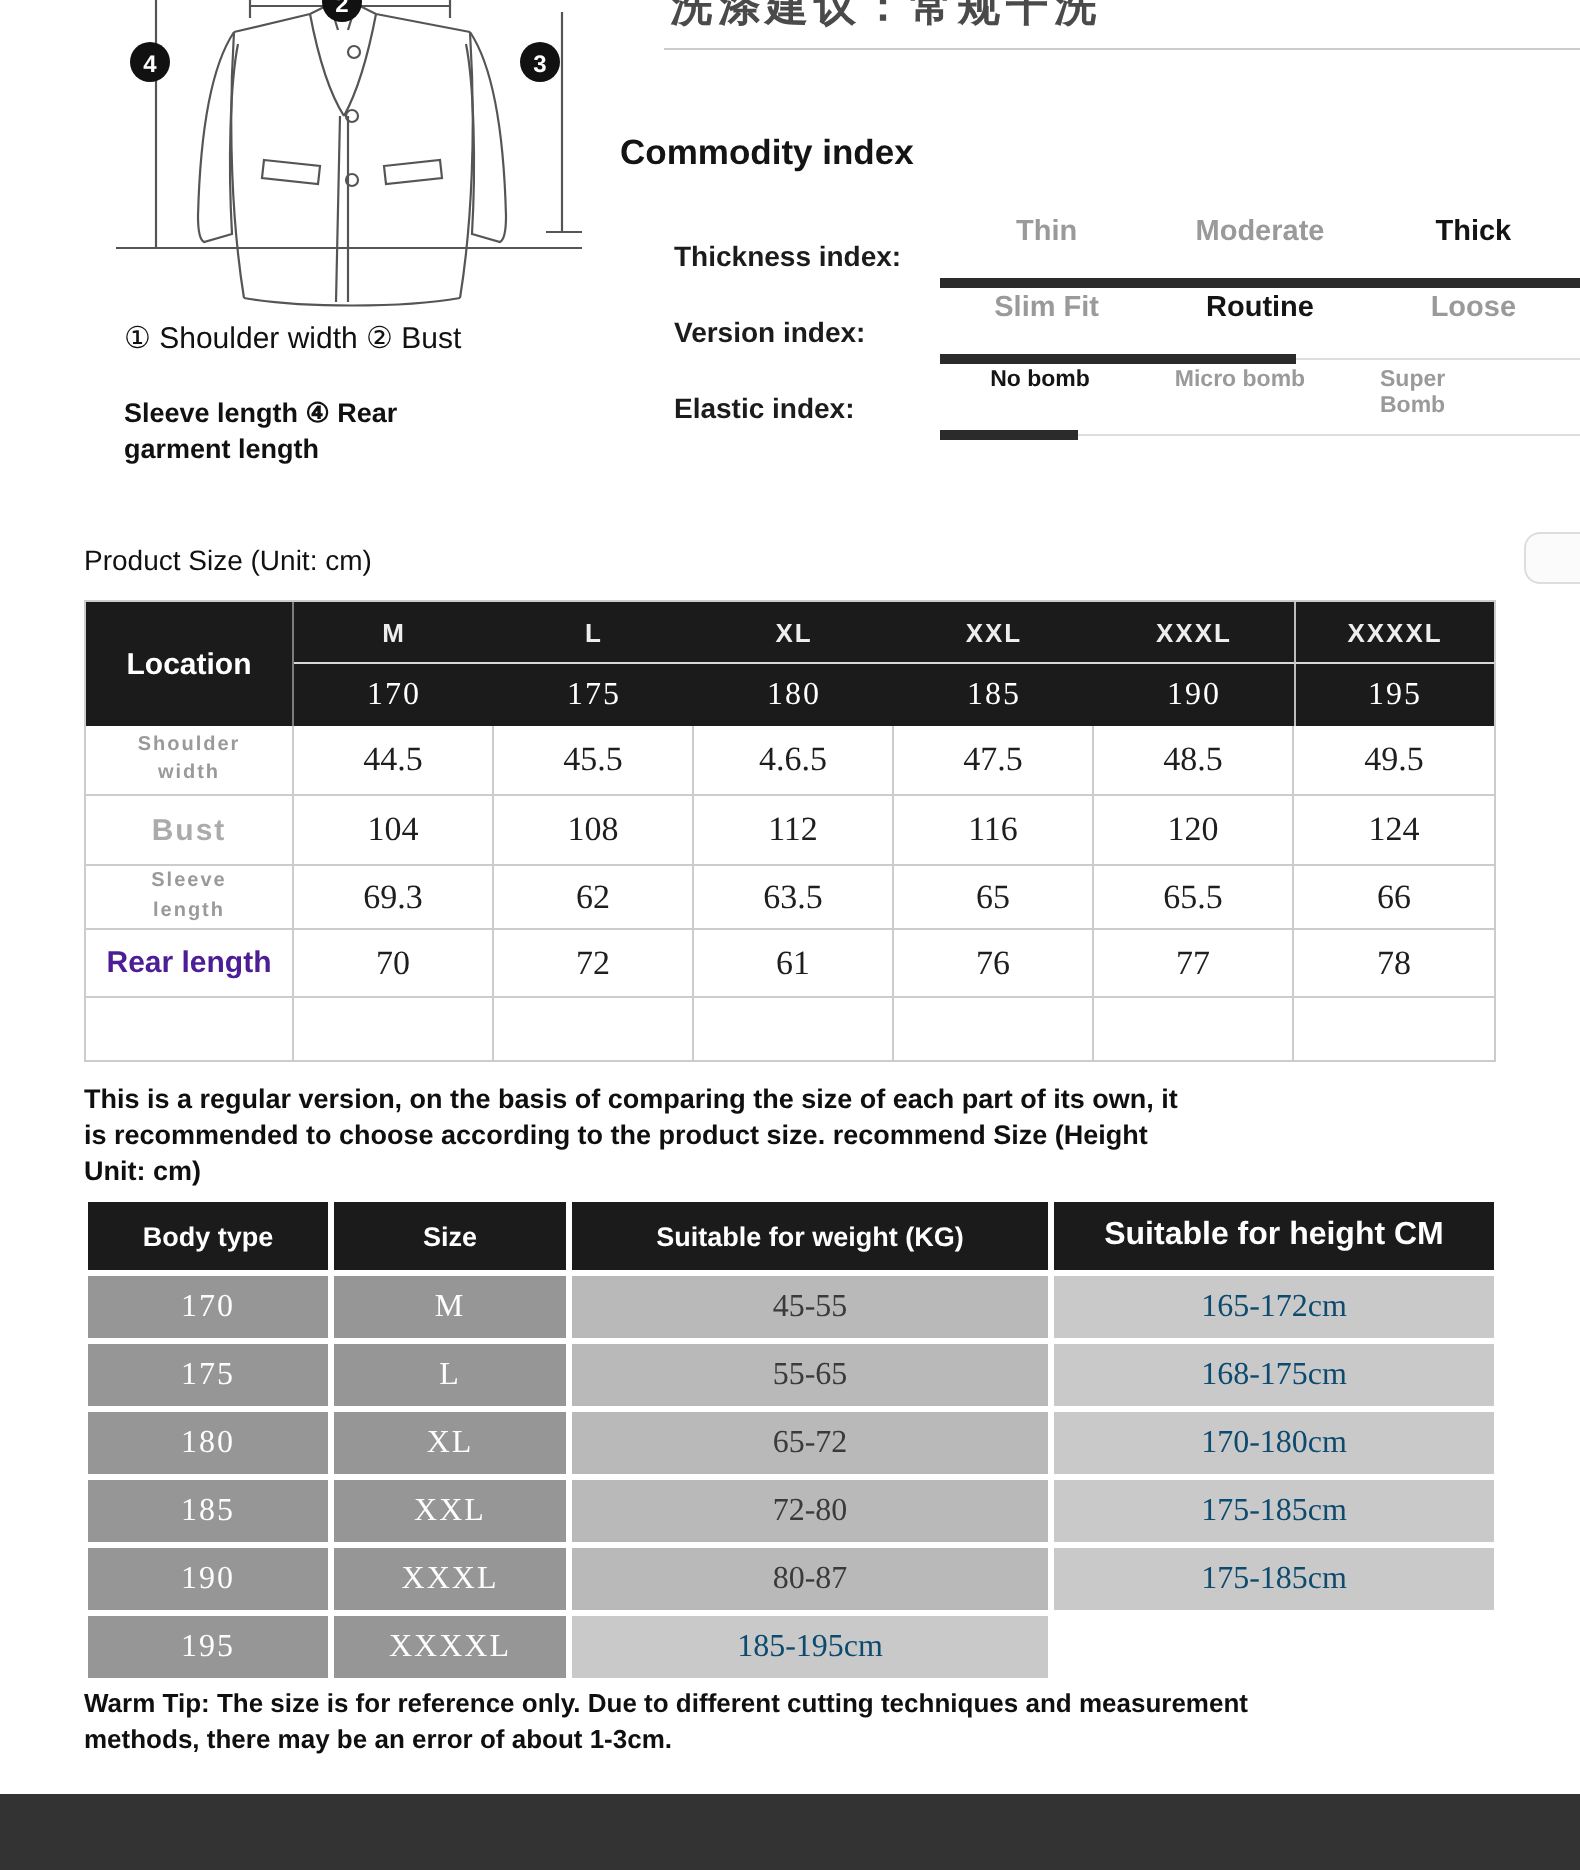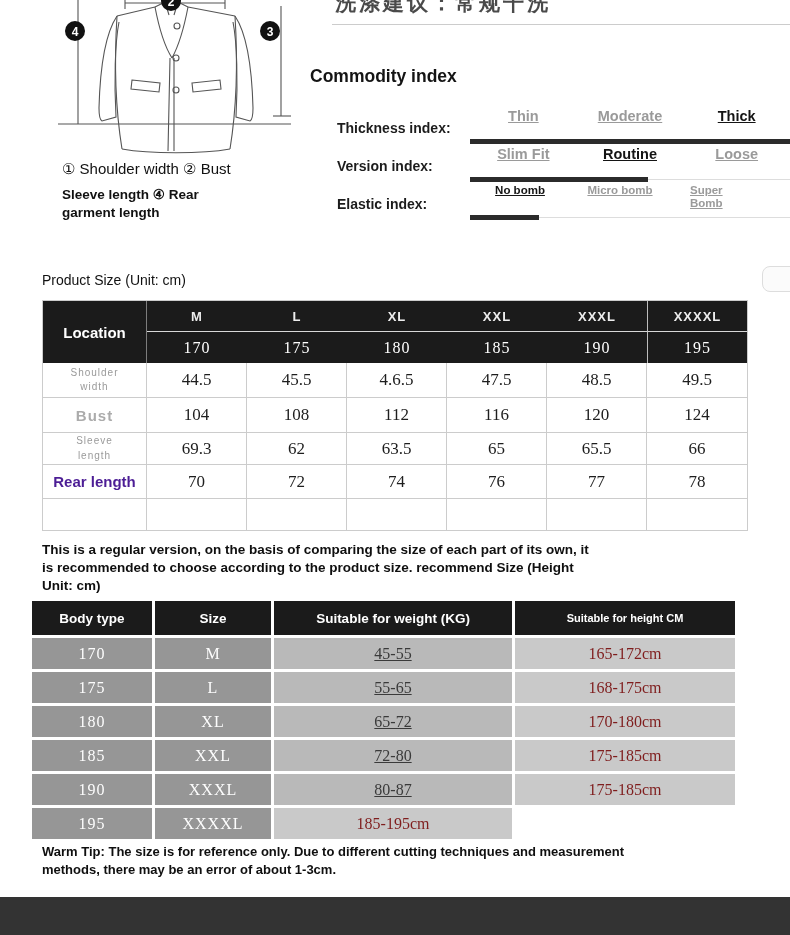--- a/index.html
+++ b/index.html
@@ -4,35 +4,35 @@
 <style>
   * { margin:0; padding:0; box-sizing:border-box; }
   html,body { width:790px; height:935px; }
   body { position:relative; background:#fff; overflow:hidden;
          font-family:"Liberation Sans", sans-serif; color:#111; }
 
   
   .jacket-wrap { position:absolute; left:55px; top:0; width:245px; height:158px; }
   .diagram-caption { position:absolute; left:62px; top:160px; width:185px; }
   .cap1 { font-size:15px; font-weight:normal; color:#111; }
-  .cap2 { font-size:13.5px; font-weight:bold; color:#111; width:160px; margin-top:8px; line-height:1.3; }
+  .cap2 { font-size:13.5px; font-weight:bold; color:#111; width:160px; margin-top:20px; line-height:1.3; }
 
   
   .wash-note { position:absolute; left:335px; top:-11px; font-size:21px; letter-spacing:3px;
                color:#4a4a4a; font-weight:600; white-space:nowrap; }
   .divider { position:absolute; left:332px; top:24px; width:458px; height:1px; background:#ccc; }
 
   
   .ci-title { position:absolute; left:310px; top:66px; font-size:17.5px; font-weight:bold; color:#141414; }
   .ci-rows { position:absolute; left:310px; top:100px; width:480px; height:130px; }
   .ci-row { position:absolute; left:0; width:480px; height:38px; }
   .ci-label { position:absolute; left:27px; top:14px; font-size:14px; font-weight:bold; color:#1c1c1c; }
   .ci-options { position:absolute; left:160px; top:2px; width:320px; display:flex; }
   .ci-opt { flex:1; text-align:center; font-size:14.5px; font-weight:bold; color:#9a9a9a;
-            white-space:pre-line; line-height:1.15;text-decoration:underline; }
+            white-space:pre-line; line-height:1.15; }
   .ci-opt.sel { color:#141414; }
   .ci-options.small .ci-opt { font-size:11.5px; }
   .ci-options.small .ci-opt:last-child { text-align:left; padding-left:20px; }
   .ci-bar { position:absolute; left:160px; bottom:0; width:320px; height:5px; }
   .ci-bar .track { position:absolute; left:0; right:0; top:2px; height:1px; background:#ddd; }
   .ci-bar .fill { position:absolute; left:0; top:0; height:5px; background:#2b2b2b; }
 
   
   .edge-widget { position:absolute; right:-28px; top:266px; width:56px; height:26px;
                  border:1px solid #ddd; border-radius:8px; background:#fbfbfb; }
@@ -46,37 +46,37 @@
   .t1-loc { grid-row:1 / 3; color:#fff; font-size:15px; font-weight:bold; border-right:1px solid #7d7d7d; }
   .t1-size { color:#ededed; font-size:13px; font-weight:600; letter-spacing:1px; border-bottom:1px solid #d8d8d8; }
   .t1-height { color:#fff; font-family:"Liberation Serif", serif; font-size:16px; letter-spacing:1px; }
   .t1h.sep { border-left:1px solid #bdbdbd; }
   .t1c { display:flex; align-items:center; justify-content:center;
          border-right:1px solid #ccc; border-bottom:1px solid #ccc; }
   .t1c.lastcol { border-right:none; }
   .t1c.lastrow { border-bottom:none; }
   .t1-val { font-family:"Liberation Serif", serif; font-size:17px; color:#1e1e1e; }
   .t1-label span { text-align:center; }
-  .s-small span { font-size:10px; color:#9a9a9a; font-weight:400; line-height:1.45;
+  .s-small span { font-size:10px; color:#9a9a9a; font-weight:700; line-height:1.45;
                   display:inline-block; max-width:58px; letter-spacing:1px; }
   .s-gray span { font-size:15px; color:#ababab; font-weight:bold; letter-spacing:1px; }
   .s-dark span { font-size:15px; color:#4c1d95; font-weight:bold; }
 
   
   .rec-note { position:absolute; left:42px; top:541px; width:552px;
               font-size:13.5px; font-weight:bold; line-height:1.32; color:#0f0f0f; }
-  .t2 { position:absolute; left:32px; top:601px; width:703px; display:flex; flex-direction:column; gap:3px; }
+  .t2 { position:absolute; left:44px; top:601px; width:703px; display:flex; flex-direction:column; gap:3px; }
   .t2-row { display:grid; grid-template-columns:120px 116px 238px 220px; gap:3px; }
   .t2c { display:flex; align-items:center; justify-content:center; }
   .t2h { background:#1b1b1b; color:#fff; font-weight:bold; font-size:13.5px; height:34px; }
-  .t2h.c3 { font-size:11px; }
+  .t2h.c3 { font-size:16px; }
   .t2d { height:31px; font-family:"Liberation Serif", serif; font-size:16px; }
   .t2d.c0, .t2d.c1 { background:#969696; color:#fdfdfd; letter-spacing:1px; }
-  .t2d.c2 { background:#b9b9b9; color:#3a3a3a;text-decoration:underline; }
-  .t2d.c3 { background:#c9c9c9; color:#7f1d1d; }
+  .t2d.c2 { background:#b9b9b9; color:#3a3a3a; }
+  .t2d.c3 { background:#c9c9c9; color:#0c4a6e; }
 
   
   .warm-tip { position:absolute; left:42px; top:843px; width:600px;
               font-size:13px; font-weight:bold; line-height:1.35; color:#0f0f0f; }
   .footer-bar { position:absolute; left:0; top:897px; width:790px; height:38px; background:#333; }
 </style>
 </head>
 <body>
 
 <div class="jacket-wrap">
@@ -214,21 +214,21 @@
     <div class="t1c t1-val">62</div>
     <div class="t1c t1-val">63.5</div>
     <div class="t1c t1-val">65</div>
     <div class="t1c t1-val">65.5</div>
     <div class="t1c t1-val lastcol">66</div>
     <div class="t1c t1-label s-dark">
       <span>Rear length</span>
     </div>
     <div class="t1c t1-val">70</div>
     <div class="t1c t1-val">72</div>
-    <div class="t1c t1-val">74</div>
+    <div class="t1c t1-val">61</div>
     <div class="t1c t1-val">76</div>
     <div class="t1c t1-val">77</div>
     <div class="t1c t1-val lastcol">78</div>
     <div class="t1c t1-label s-empty lastrow">
       <span></span>
     </div>
     <div class="t1c t1-val lastrow"></div>
     <div class="t1c t1-val lastrow"></div>
     <div class="t1c t1-val lastrow"></div>
     <div class="t1c t1-val lastrow"></div>

